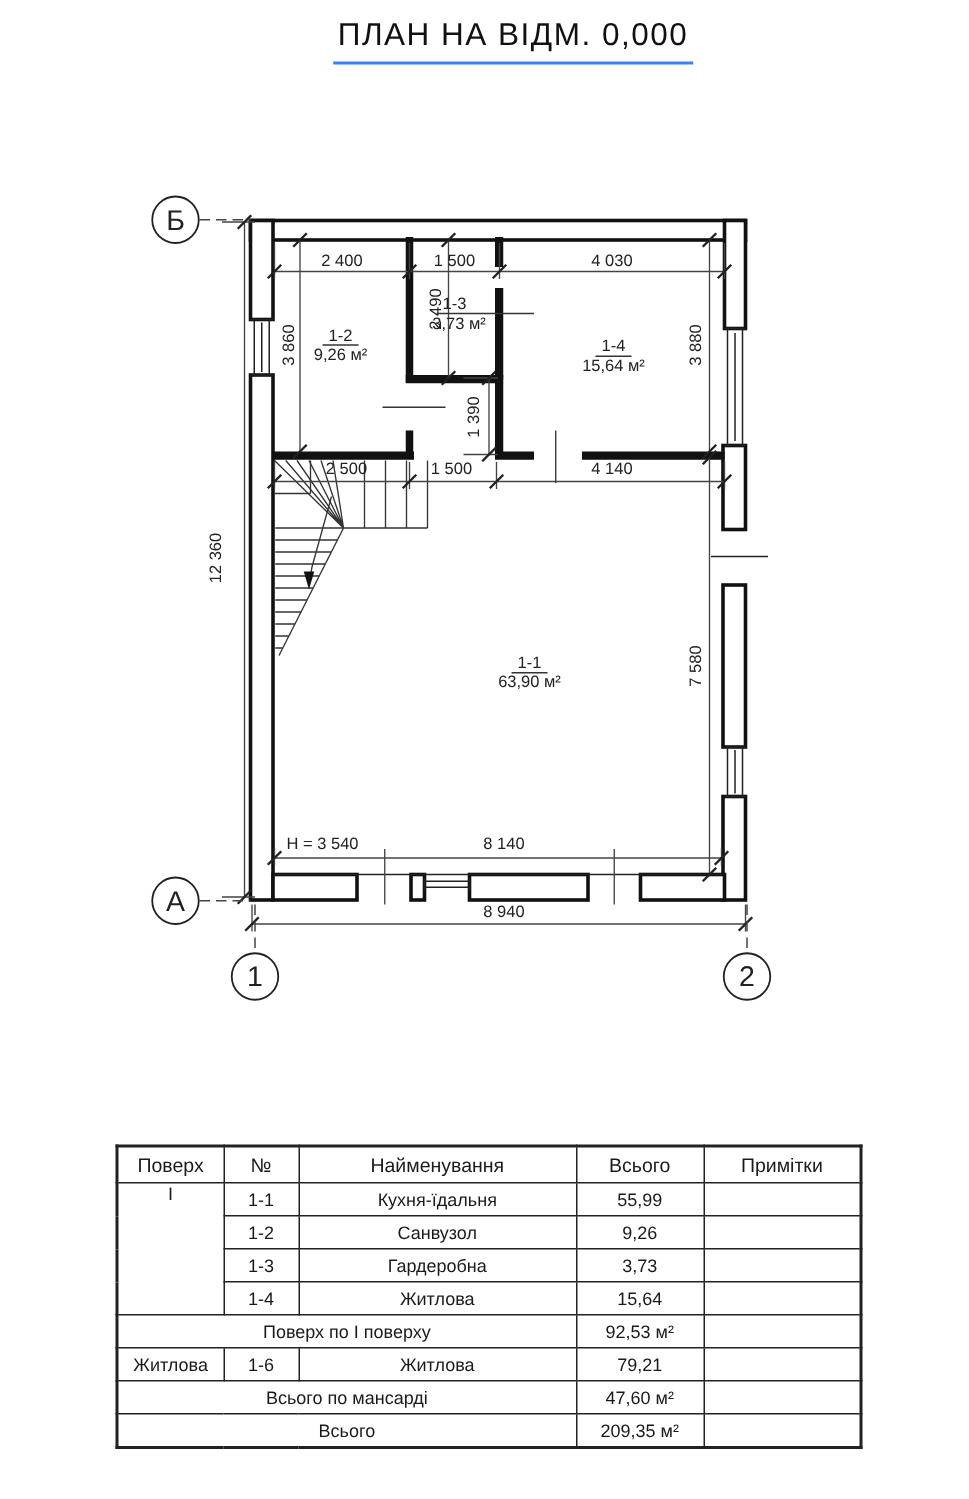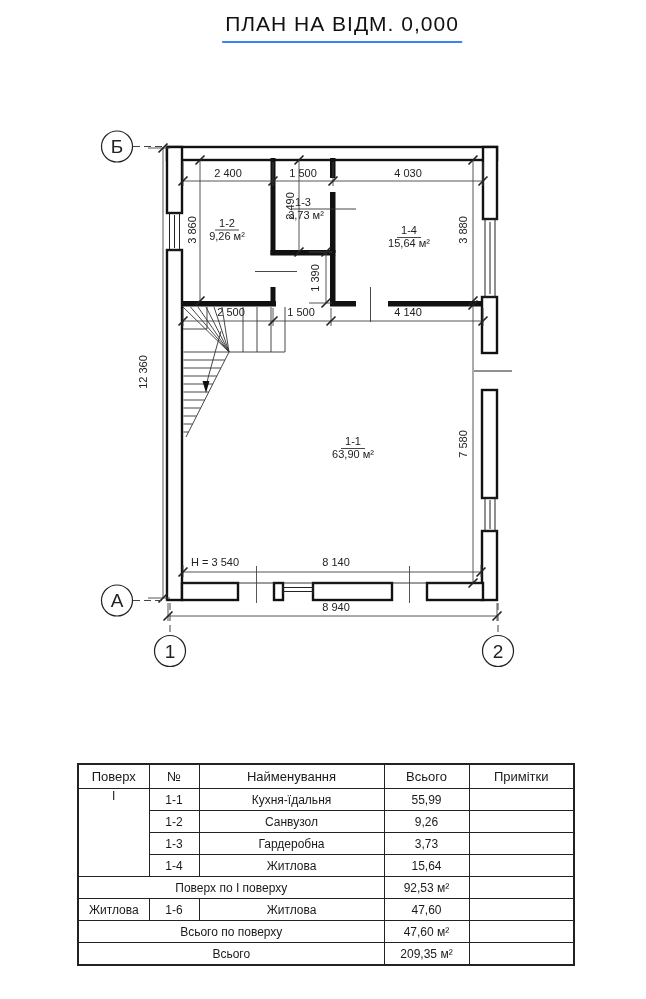--- a/index.html
+++ b/index.html
@@ -204,25 +204,25 @@
     </tr>
     <tr>
       <td class="total-label" colspan="3">Поверх по І поверху</td>
       <td class="area-total">92,53 м²</td>
       <td></td>
     </tr>
     <tr>
       <td>Житлова</td>
       <td>1-6</td>
       <td>Житлова</td>
-      <td>47,60</td>
-      <td></td>
-    </tr>
-    <tr>
-      <td class="total-label" colspan="3">Всього по поверху</td>
+      <td>79,21</td>
+      <td></td>
+    </tr>
+    <tr>
+      <td class="total-label" colspan="3">Всього по мансарді</td>
       <td class="area-total">47,60 м²</td>
       <td></td>
     </tr>
     <tr>
       <td class="total-label" colspan="3">Всього</td>
       <td class="area-total">209,35 м²</td>
       <td></td>
     </tr>
   </tbody>
     </table>

